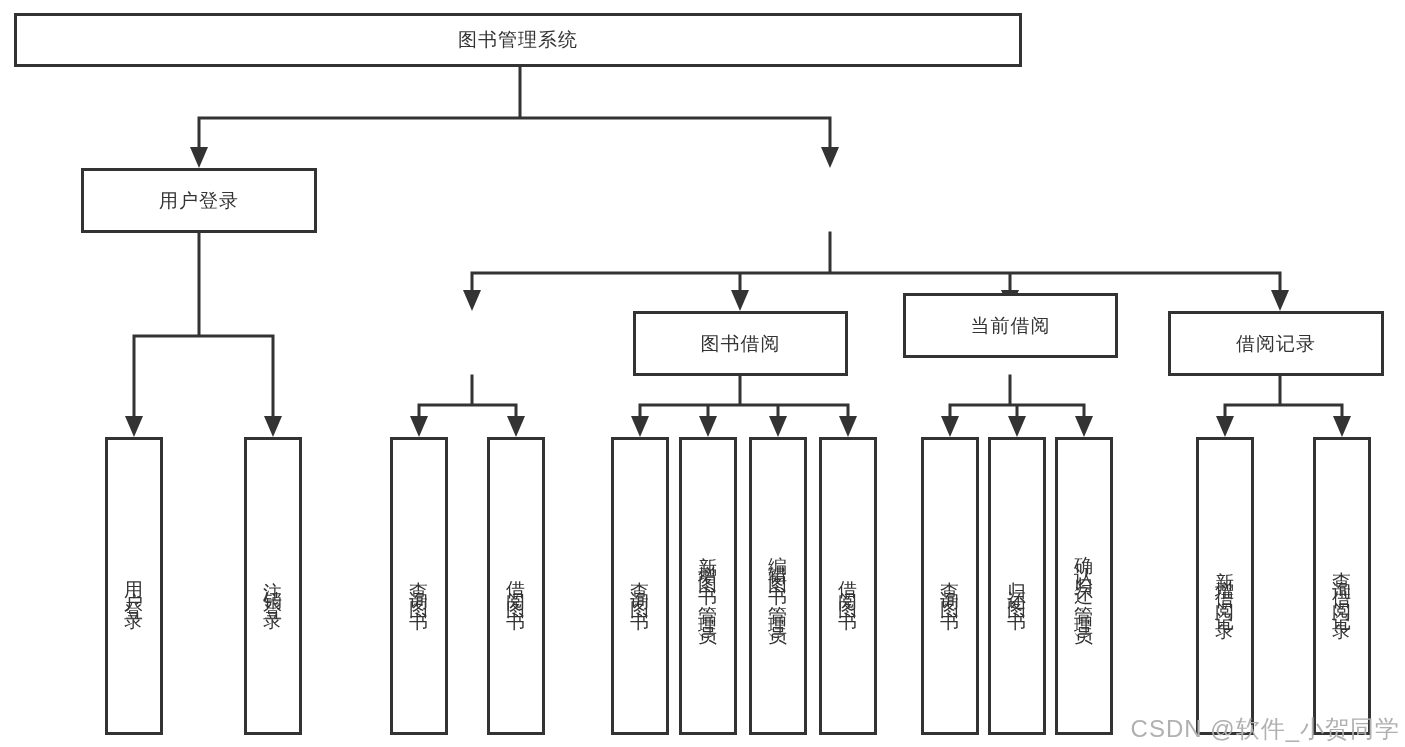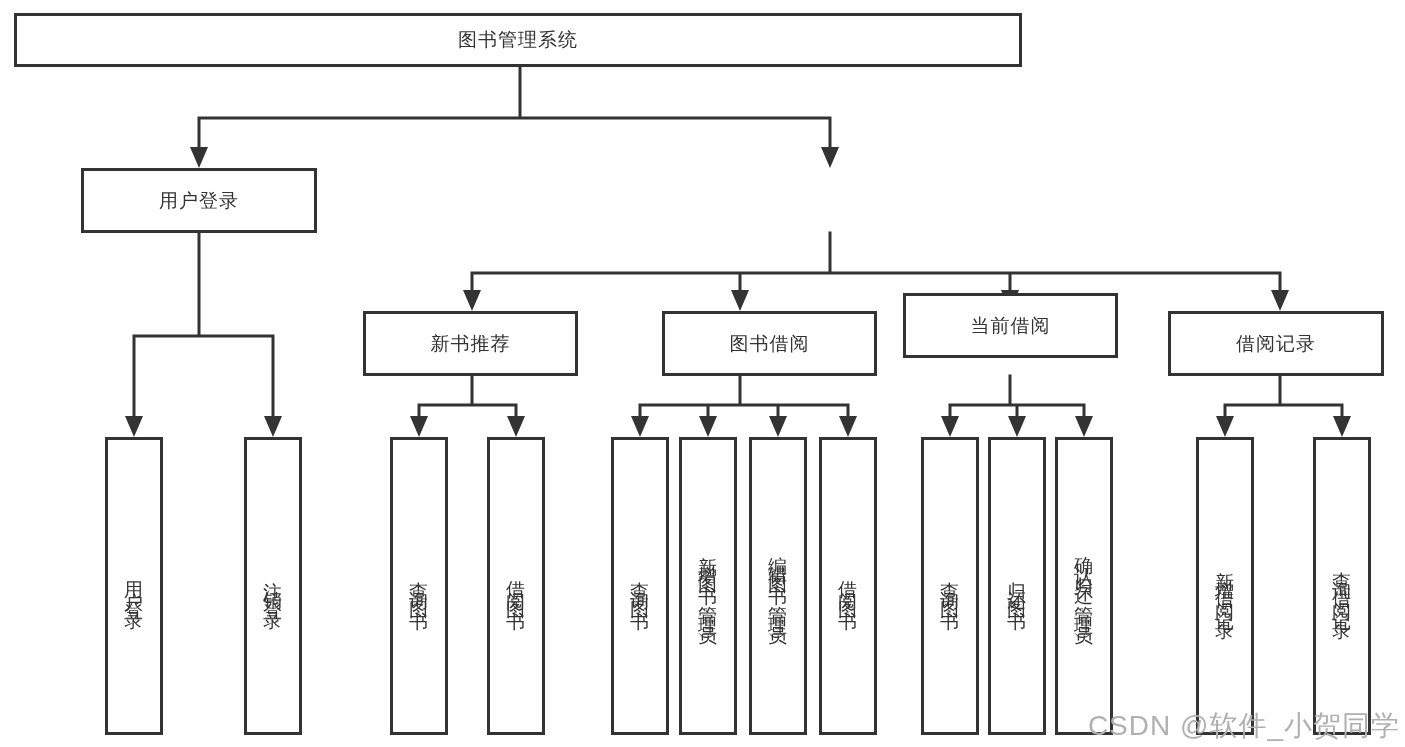--- a/index.html
+++ b/index.html
@@ -40,21 +40,21 @@
 
   
   #n-root   { left: 14px;   top: 13px;  width: 1008px; height: 54px; }
 
   
   #n-user   { left: 81px;   top: 168px; width: 236px; height: 65px; }
   #n-mgmt   { left: 712px;  top: 168px; width: 235px; height: 65px; }
 
   
   #n-newbook { left: 363px;  top: 311px; width: 215px; height: 65px; }
-  #n-borrow  { left: 633px;  top: 311px; width: 215px; height: 65px; margin-left: 29px; }
+  #n-borrow  { left: 633px;  top: 311px; width: 215px; height: 65px; }
   #n-current { left: 903px;  top: 293px; width: 215px; height: 65px; }
   #n-record  { left: 1168px; top: 311px; width: 216px; height: 65px; }
 
   
   .leaf { top: 437px; width: 58px; height: 298px; }
   #l-1  { left: 105px; }
   #l-2  { left: 244px; }
   #l-3  { left: 390px; }
   #l-4  { left: 487px; }
   #l-5  { left: 611px; }
@@ -64,21 +64,21 @@
   #l-9  { left: 921px; }
   #l-10 { left: 988px; }
   #l-11 { left: 1055px; }
   #l-12 { left: 1196px; }
   #l-13 { left: 1313px; }
 
   .watermark {
     position: absolute;
     right: 5px;
     bottom: 2px;
-    font-size: 28px;
+    font-size: 24px;
     color: #b0b0b0;
     letter-spacing: 1px;
     white-space: nowrap;
   }
 </style>
 </head>
 <body>
 
 <div class="canvas">
 
@@ -116,23 +116,20 @@
   </svg>
 
   <div class="node" id="n-root">
     <span>图书管理系统</span>
   </div>
 
   <div class="node" id="n-user">
     <span>用户登录</span>
   </div>
 
-  <div class="node" id="n-newbook">
-    <span>新书推荐</span>
-  </div>
   <div class="node" id="n-borrow">
     <span>图书借阅</span>
   </div>
   <div class="node" id="n-current">
     <span>当前借阅</span>
   </div>
   <div class="node" id="n-record">
     <span>借阅记录</span>
   </div>
 

